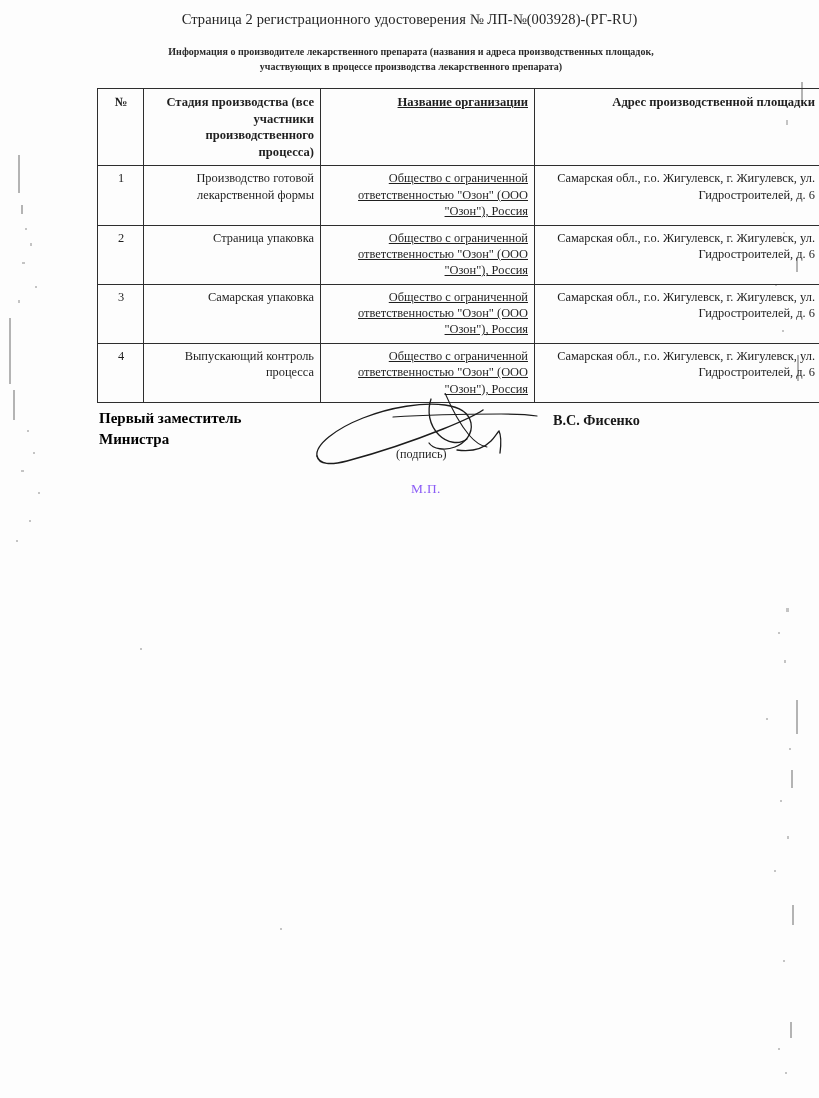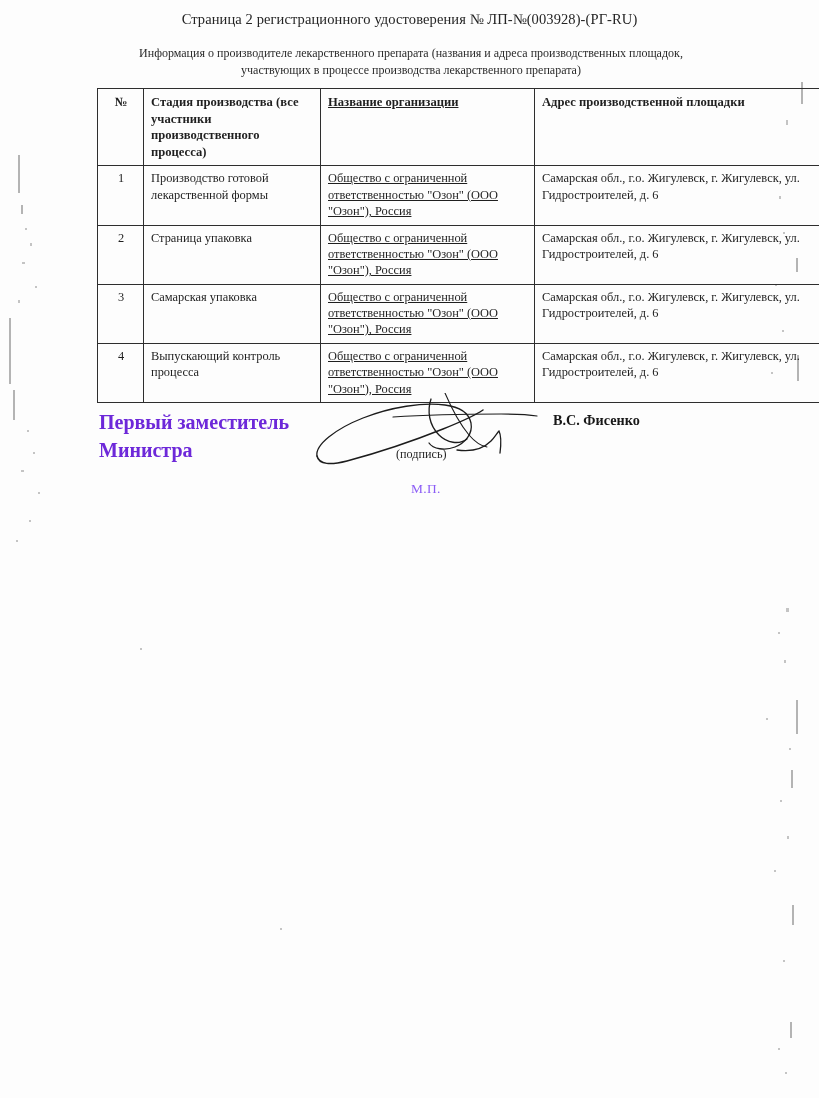--- a/index.html
+++ b/index.html
@@ -47,24 +47,25 @@
     letter-spacing: 0.1px;
     color: #242424;
     filter: blur(0.12px);
   }
   .doc-subtitle {
     position: absolute;
     top: 45px;
     left: 96px;
     width: 630px;
     text-align: center;
-    font-size: 12px;
+    font-size: 10px;
     line-height: 1.45;
     color: #2a2a2a;
     filter: blur(0.12px);
+    font-weight: bold;
   }
   .doc-subtitle .line2 {
     display: block;
     padding: 0 34px;
   }
 
   
   .mfg-table {
     position: absolute;
     top: 88px;
@@ -73,21 +74,21 @@
     border-collapse: collapse;
     table-layout: fixed;
     font-size: 12.4px;
     color: #1f1f1f;
   }
   .mfg-table td, .mfg-table th {
     border: 1px solid #2e2e2e;
     vertical-align: top;
     padding: 4px 6px 5px 7px;
     line-height: 1.32;
-    text-align: left;
+    text-align: right;
     font-weight: normal;
     filter: blur(0.1px);
   }
   .mfg-table thead th {
     font-weight: bold;
     font-size: 12.6px;
     padding-top: 5px;
   }
   .col-num   { width: 32px;  text-align: center !important; }
   .col-stage { width: 163px; }
@@ -97,24 +98,24 @@
   .hdr-row th { height: 66px; }
   .body-row td { height: 44px; }
   .body-row.tall td { height: 46px; }
 
   
   .sig-role {
     position: absolute;
     top: 408px;
     left: 99px;
     width: 210px;
-    font-size: 20px;
+    font-size: 15px;
     font-weight: bold;
     line-height: 1.42;
-    color: #6d28d9;
+    color: #000000;
     filter: blur(0.1px);
   }
   .sig-name {
     position: absolute;
     top: 412px;
     left: 553px;
     font-size: 14.2px;
     font-weight: bold;
     color: #181818;
     filter: blur(0.1px);

